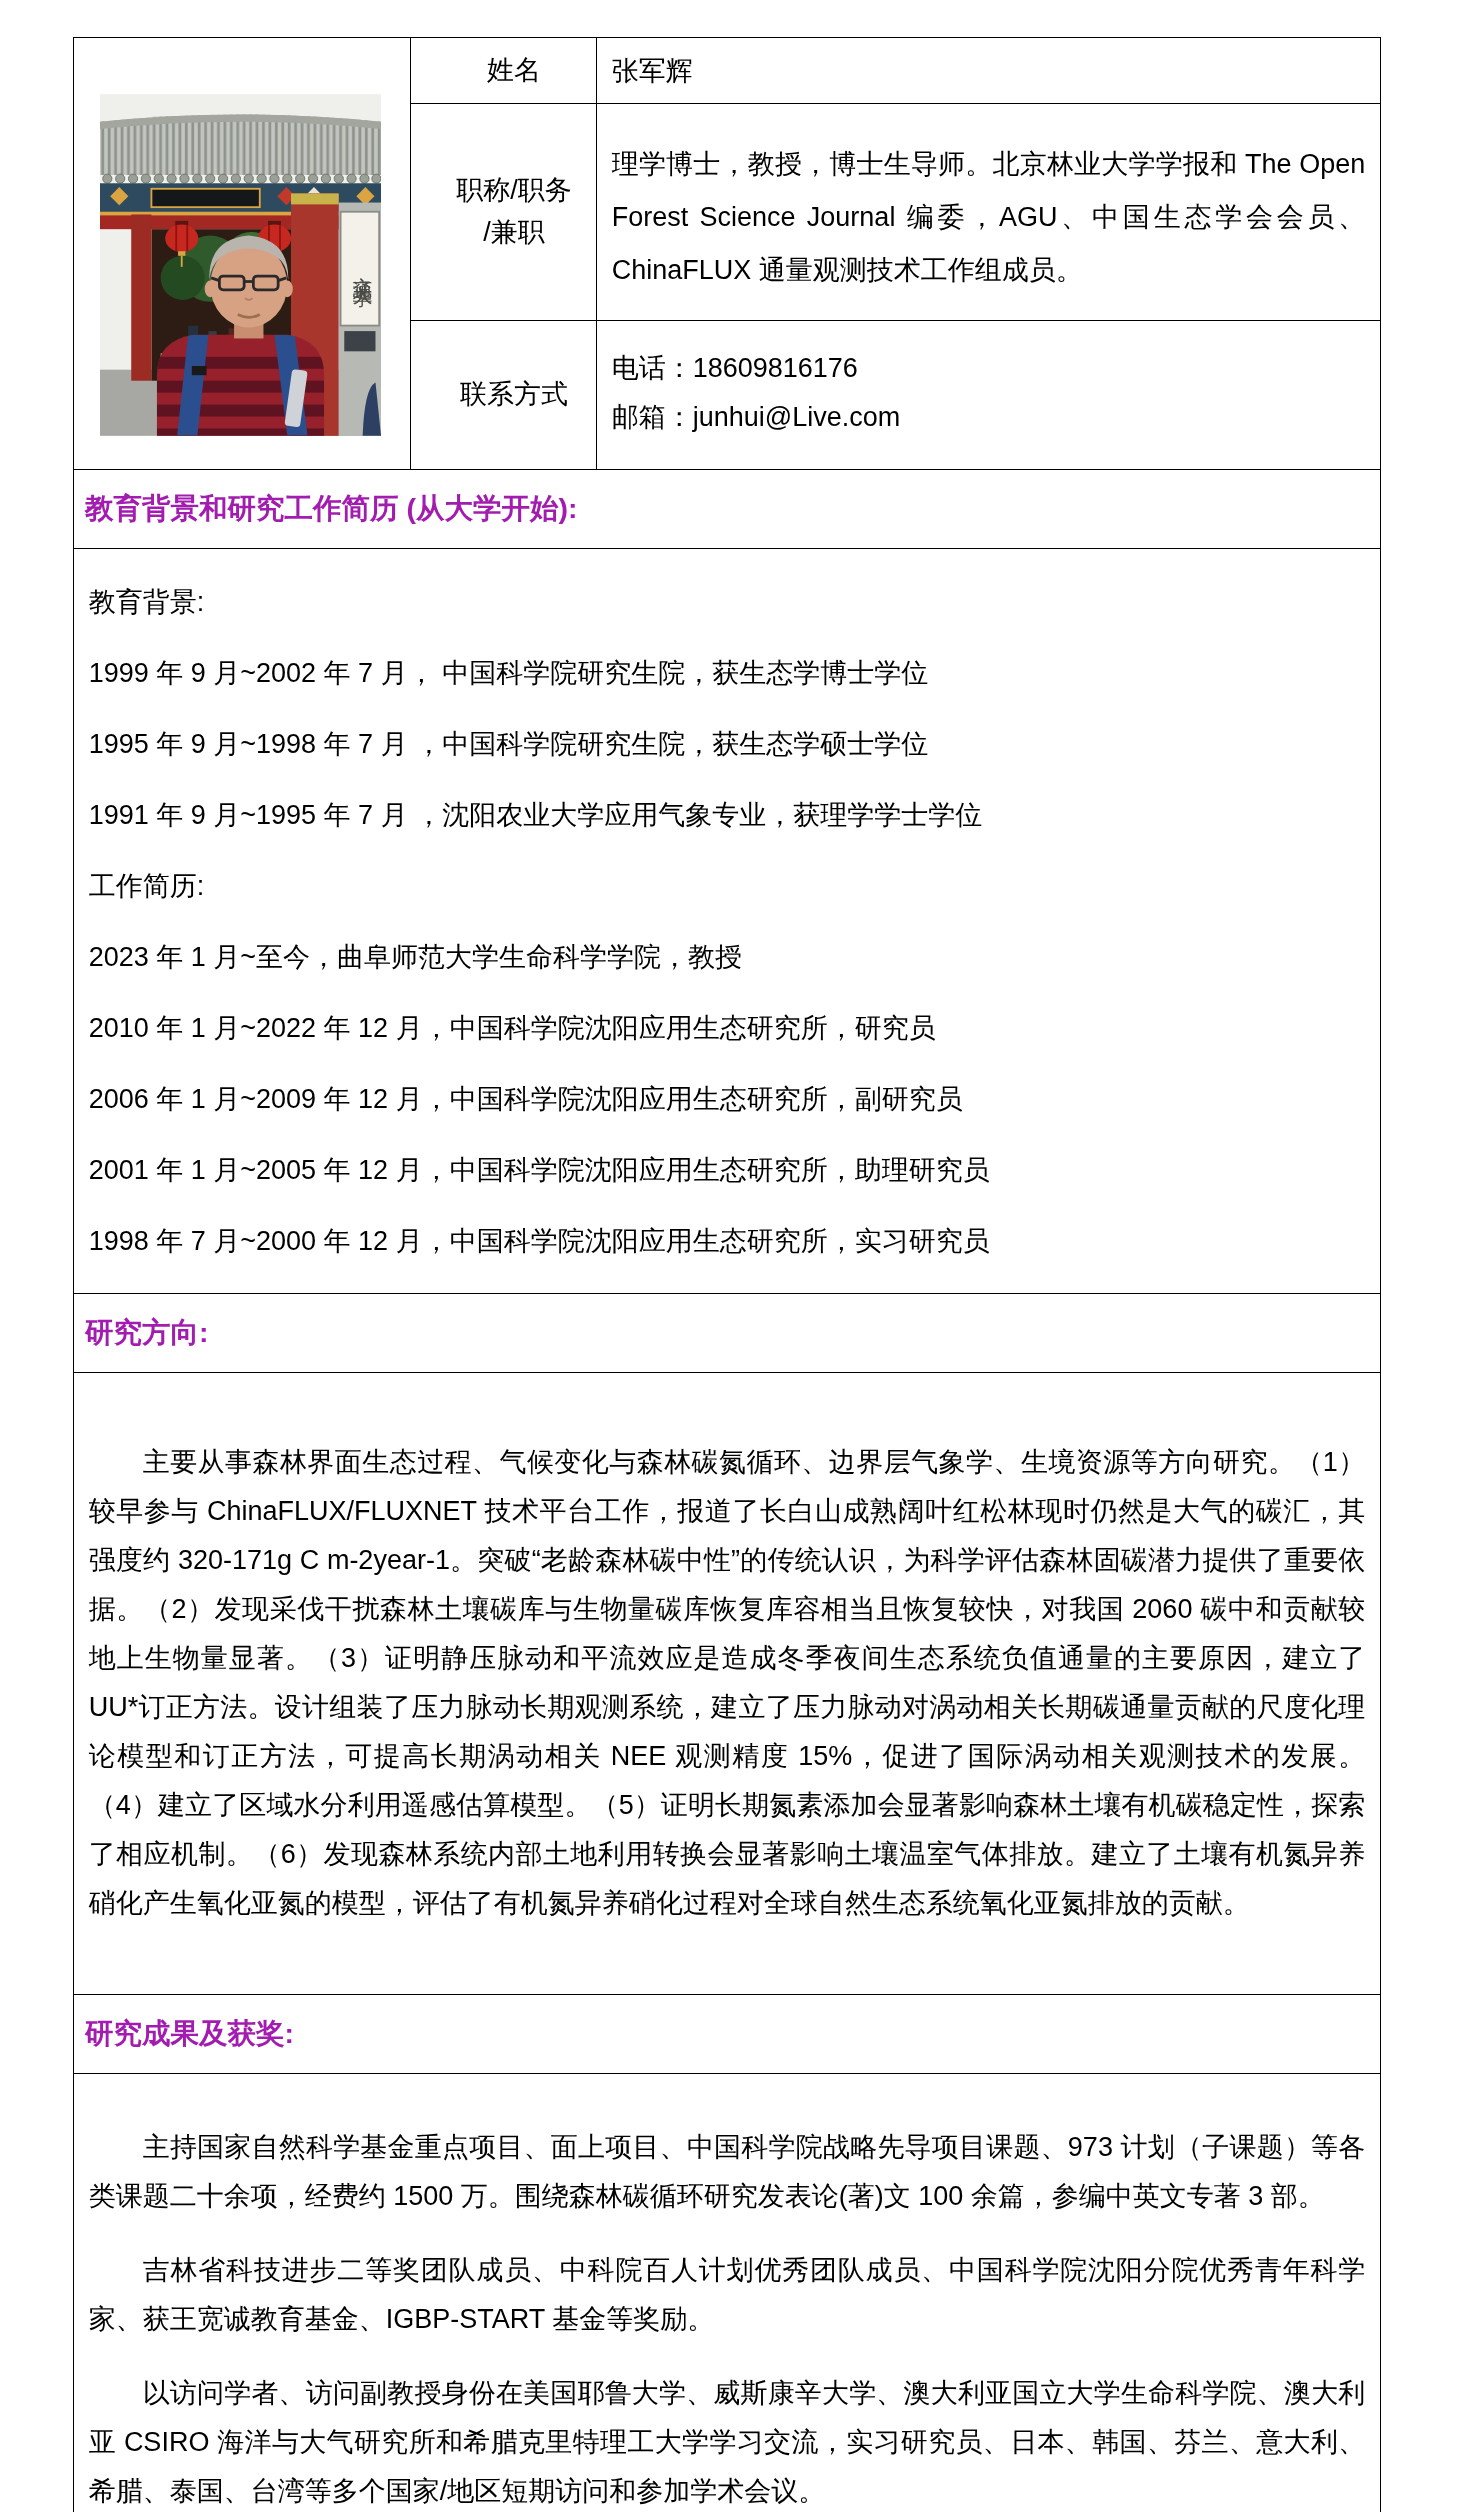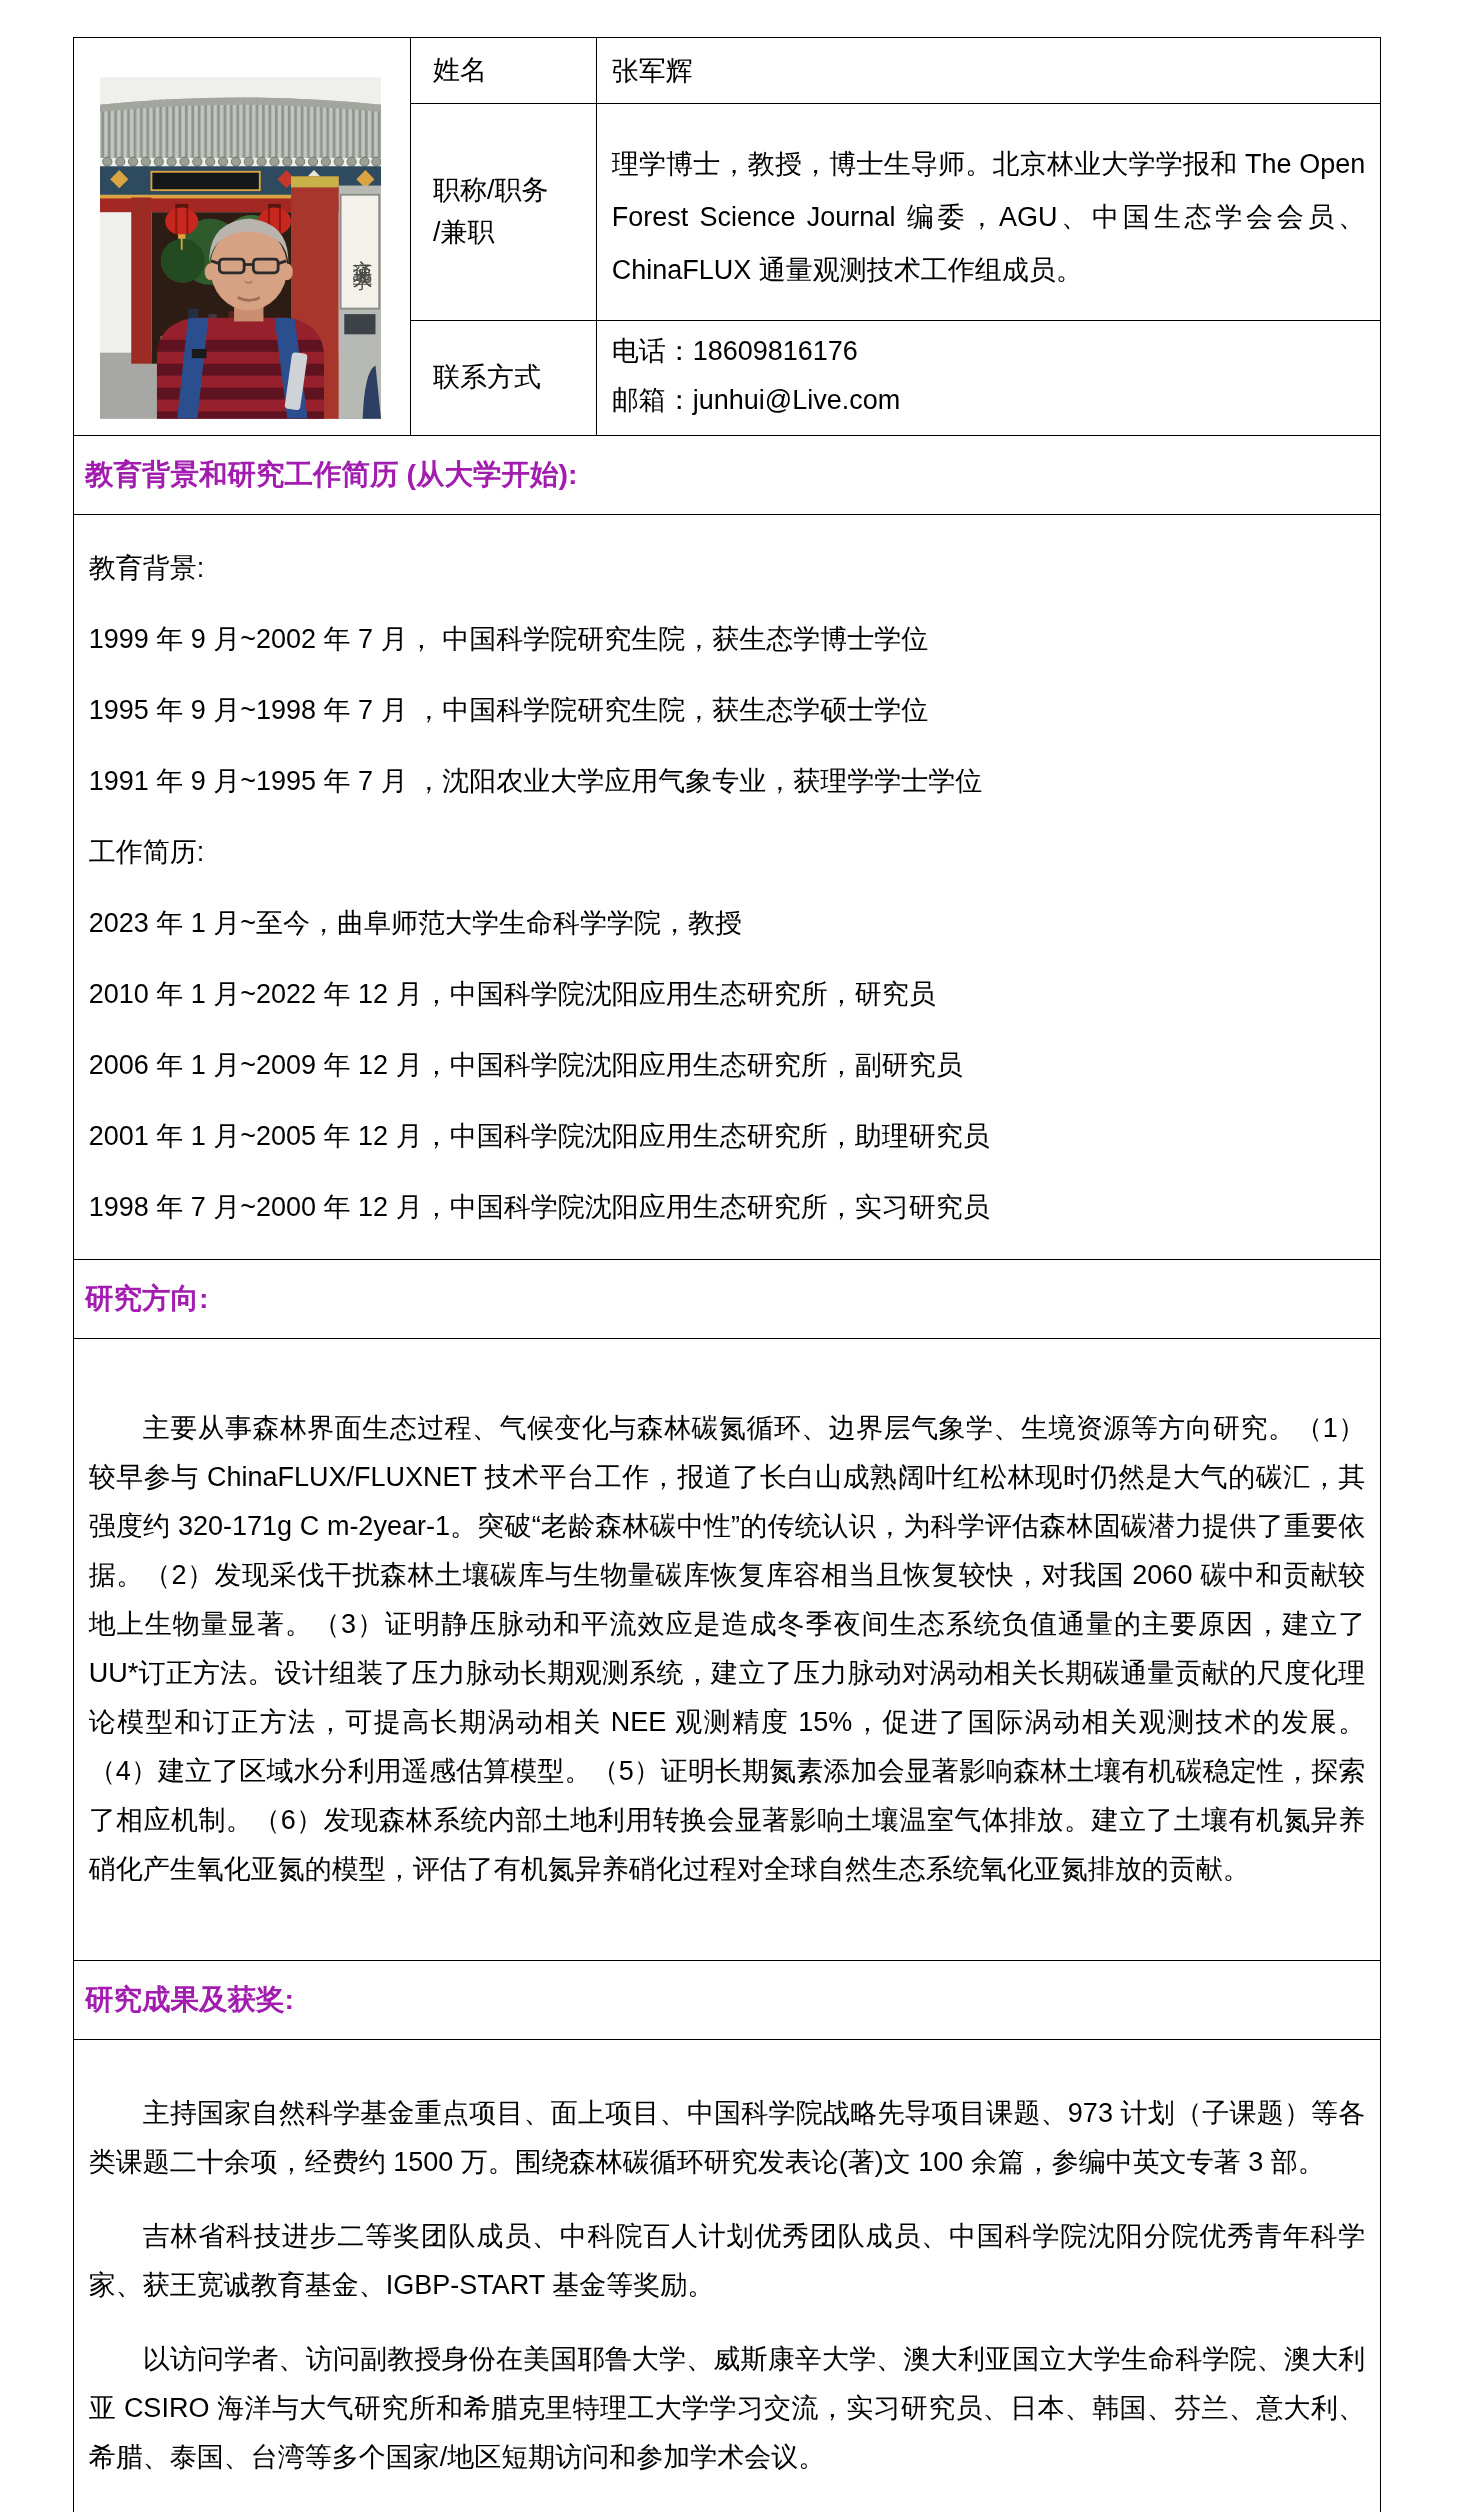--- a/index.html
+++ b/index.html
@@ -1,25 +1,25 @@
 <!DOCTYPE html>
 <html style="font-size:14.7px"><head>
 <meta charset="utf-8">
 <style>
   html,body{margin:0;padding:0;background:#fff;}
   .doc{position:relative;width:1458px;height:2512px;overflow:hidden;background:#fff;
        font-family:"Liberation Sans","DejaVu Sans",sans-serif;color:#000;}
   table.cv{position:absolute;left:73px;top:37px;width:1307px;border-collapse:collapse;table-layout:fixed;}
   table.cv td{border:1.8px solid #000;font-size:27px;vertical-align:middle;overflow:hidden;}
   .photo-cell{vertical-align:top;padding:22px 0 0 26px;}
-  .label-cell{line-height:1.55;padding-left:22px;}
+  .label-cell{text-align:center;line-height:1.55;padding-left:22px;}
   .value-cell{padding:3.7px 14.7px;text-align:left;}
   .r1{height:66px;}
   .r2{height:217px;}
-  .r3{height:115px;}
+  .r3{height:149px;}
   .title-value{vertical-align:top;padding-top:14.7px;text-align:justify;line-height:53px;}
   .contact-value{vertical-align:top;padding-top:0;line-height:49px;margin-top:28px;}
   .sec-head{height:79px;}
   .sec-head .sec-title{color:#a21caf;font-weight:bold;font-size:28.5px;padding:0 11px;}
   .body-cell{vertical-align:top;padding:13px 14.7px;text-align:justify;font-size:27.6px;}
   .edu-body{height:716px;padding-top:14.7px;}
   .edu-line{line-height:71px;white-space:nowrap;}
   .research-body{height:595px;}
   .research-body p,.achv-body p{margin:0;line-height:49px;text-indent:2em;text-align:justify;}
   .achv-body{height:479px;padding-top:18.4px;}

